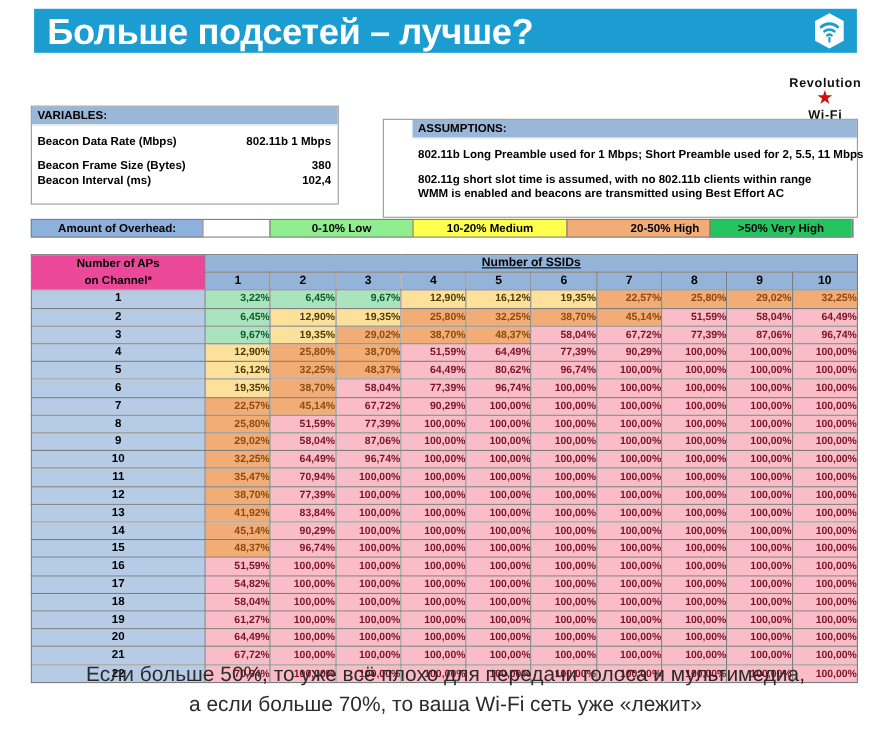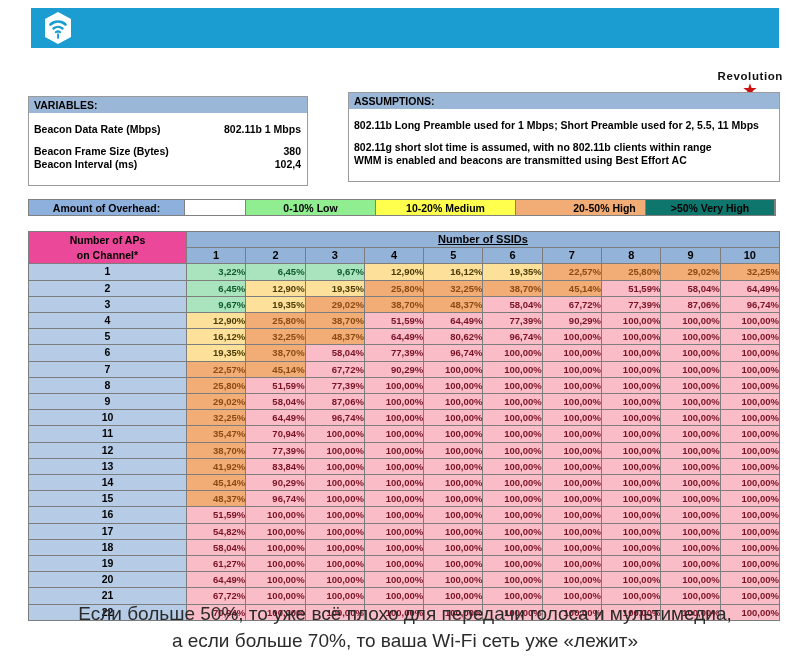--- a/index.html
+++ b/index.html
@@ -100,23 +100,24 @@
     border-bottom: 1px solid #ffffff;
   }
   #panel-variables {
     left: 28px;
     top: 96px;
     width: 280px;
     height: 90px;
   }
   #panel-assumptions {
     left: 348px;
-    top: 92px;
+    top: 108px;
     width: 432px;
     height: 90px;
+    padding-left: 26px;
   }
   .var-row {
     display: flex;
     justify-content: space-between;
     padding: 0 6px 0 5px;
     line-height: 13px;
     font-size: 10.5px;
     white-space: nowrap;
   }
   .var-spacer { height: 9px; }
@@ -224,20 +225,21 @@
     font-size: 19px;
     color: #2b2b2b;
     line-height: 27px;
     font-family: Liberation Sans, sans-serif;
   }
 </style>
 </head>
 <body>
 
 <div id="title-bar">
+  <div id="title-text">Больше подсетей – лучше?</div>
   <svg id="wifi-badge" viewBox="0 0 30 34">
     <polygon points="15,1 28,8 28,26 15,33 2,26 2,8" fill="#ffffff"></polygon>
     <path d="M7.5,13.5 A11,11 0 0 1 22.5,13.5" stroke="#1b9dd1" stroke-width="2.6" fill="none" stroke-linecap="round"></path>
     <path d="M10.5,17.5 A7,7 0 0 1 19.5,17.5" stroke="#1b9dd1" stroke-width="2.4" fill="none" stroke-linecap="round"></path>
     <path d="M13,21.2 A3.2,3.2 0 0 1 17,21.2" stroke="#1b9dd1" stroke-width="2.2" fill="none" stroke-linecap="round"></path>
     <rect x="14.1" y="22.5" width="1.9" height="5.2" fill="#1b9dd1"></rect>
   </svg>
 </div>
 
 <div id="logo-row">
@@ -275,21 +277,21 @@
   <div class="assume-line">802.11g short slot time is assumed, with no 802.11b clients within range</div>
   <div class="assume-line">WMM is enabled and beacons are transmitted using Best Effort AC</div>
 </div>
 
 <div id="legend">
     <div class="cell" style="background: rgb(142, 176, 220); width: 157px;">Amount of Overhead:</div>
     <div class="cell" style="background: rgb(255, 255, 255); width: 62px;"></div>
     <div class="cell" style="background: rgb(144, 238, 144); width: 131px; text-align: center;">0-10% Low</div>
     <div class="cell" style="background: rgb(255, 255, 77); width: 141px;">10-20% Medium</div>
     <div class="cell" style="background: rgb(242, 172, 117); width: 131px; padding-left: 48px;">20-50% High</div>
-    <div class="cell" style="background: #0f766e; width: 130px;">&gt;50% Very High</div>
+    <div class="cell" style="background: #22c55e; width: 130px;">&gt;50% Very High</div>
     <div class="cell" style="background: rgb(255, 255, 255);"></div>
   </div>
 
 <table id="matrix">
   <thead>
     <tr>
       <th class="corner" rowspan="2">
         <div>Number of APs</div>
         <div>on Channel*</div>
       </th>

